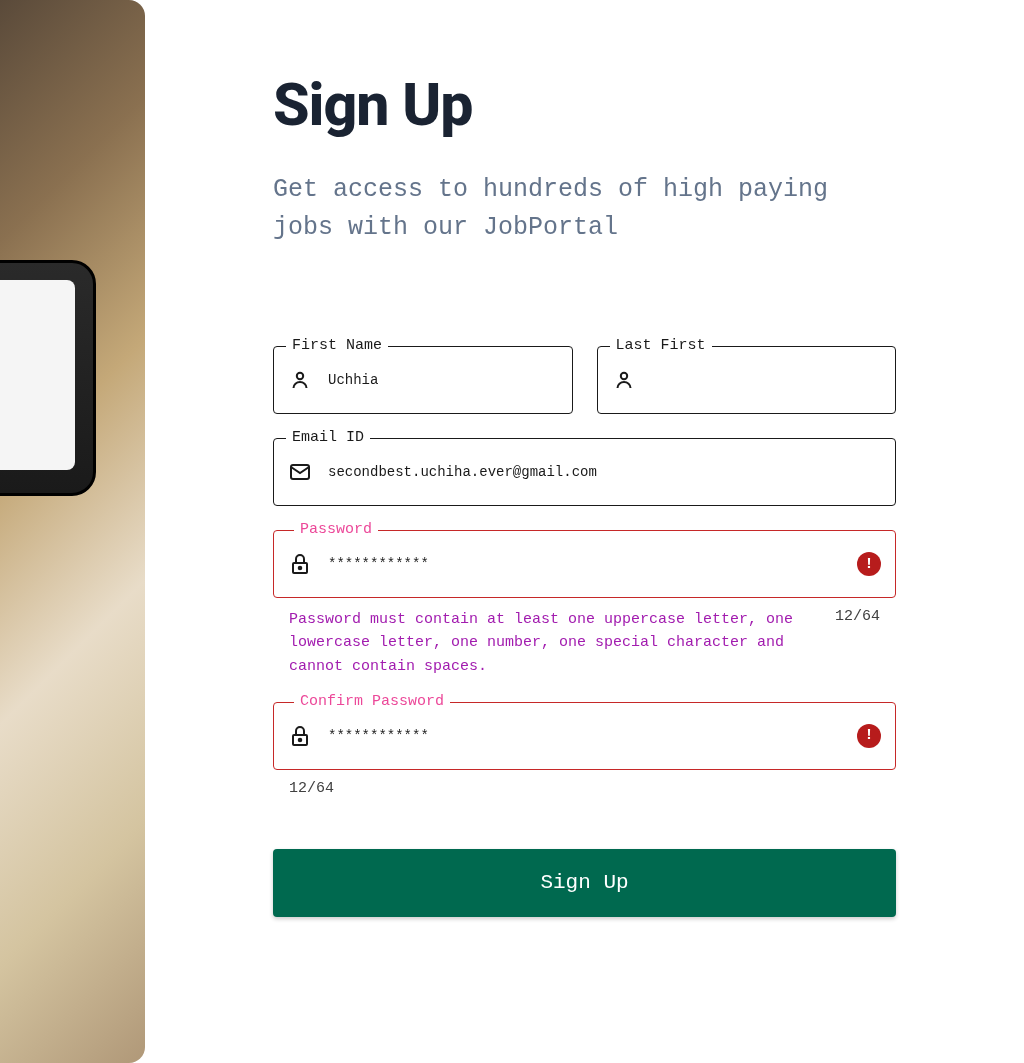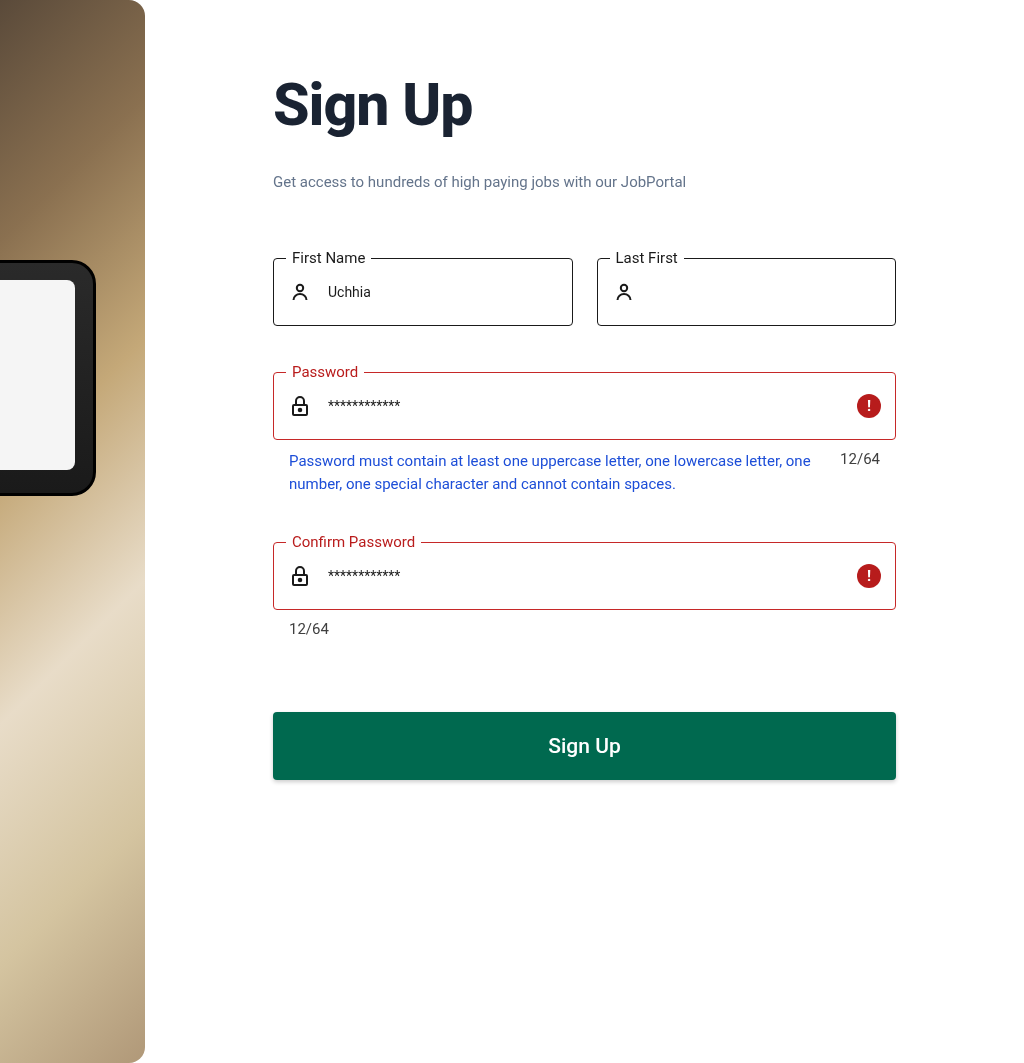--- a/index.html
+++ b/index.html
@@ -51,29 +51,31 @@
       padding: 70px 128px 60px 128px;
     }
     .title {
       font-size: 59px;
       font-weight: 800;
       color: #1a2332;
       margin-bottom: 32px;
       letter-spacing: -1px;
     }
     .subtitle {
-      font-size: 15px;
+      font-size: 25px;
       color: #64748b;
       line-height: 1.5;
-      margin-bottom: 64px;
+      margin-bottom: 100px;
+      font-family: Liberation Mono, monospace;
     }
     .form {
       display: flex;
       flex-direction: column;
-      gap: 46px;
+      gap: 24px;
+      font-family: Liberation Mono, monospace;
     }
     .row {
       display: flex;
       gap: 24px;
     }
     .field {
       position: relative;
       flex: 1;
     }
     .field-wrap {
@@ -92,21 +94,22 @@
     .field-label {
       position: absolute;
       top: -10px;
       left: 12px;
       background: #fff;
       padding: 0 6px;
       font-size: 15px;
       color: #1a1a1a;
     }
     .field.error .field-label {
-      color: #b91c1c;
+      color: #ec4899;
+      margin-left: 8px;
     }
     .field-icon {
       width: 24px;
       height: 24px;
       margin-right: 16px;
       display: flex;
       align-items: center;
       justify-content: center;
       color: #1a1a1a;
       flex-shrink: 0;
@@ -140,21 +143,21 @@
     }
     .helper {
       display: flex;
       justify-content: space-between;
       align-items: flex-start;
       gap: 16px;
       padding: 10px 16px 0 16px;
     }
     .helper-text {
       font-size: 15px;
-      color: #1d4ed8;
+      color: #a21caf;
       line-height: 1.55;
       flex: 1;
     }
     .helper-counter {
       font-size: 15px;
       color: #404040;
       white-space: nowrap;
     }
     .submit-btn {
       height: 68px;
@@ -200,20 +203,32 @@
           <span class="field-icon">
             <svg viewBox="0 0 24 24" fill="none" stroke="currentColor" stroke-width="2">
                 <circle cx="12" cy="8" r="3.2"></circle>
                 <path d="M5.5 20c0-3.5 3-6 6.5-6s6.5 2.5 6.5 6"></path>
               </svg>
           </span>
         </div>
       </div>
     </div>
 
+    <div class="field">
+      <div class="field-wrap">
+        <span class="field-label">Email ID</span>
+        <span class="field-icon">
+          <svg viewBox="0 0 24 24" fill="none" stroke="currentColor" stroke-width="2">
+              <rect x="3" y="5" width="18" height="14" rx="2"></rect>
+              <path d="M3 7l9 6 9-6"></path>
+            </svg>
+        </span>
+        <input class="field-input" type="text" value="secondbest.uchiha.ever@gmail.com" style="">
+      </div>
+    </div>
 
 
     <div class="field error">
       <div class="field-wrap">
         <span class="field-label">Password</span>
         <span class="field-icon">
           <svg viewBox="0 0 24 24" fill="none" stroke="currentColor" stroke-width="2">
               <rect x="5" y="11" width="14" height="10" rx="1"></rect>
               <path d="M8 11V7a4 4 0 0 1 8 0v4"></path>
               <circle cx="12" cy="16" r="1.3" fill="currentColor"></circle>

